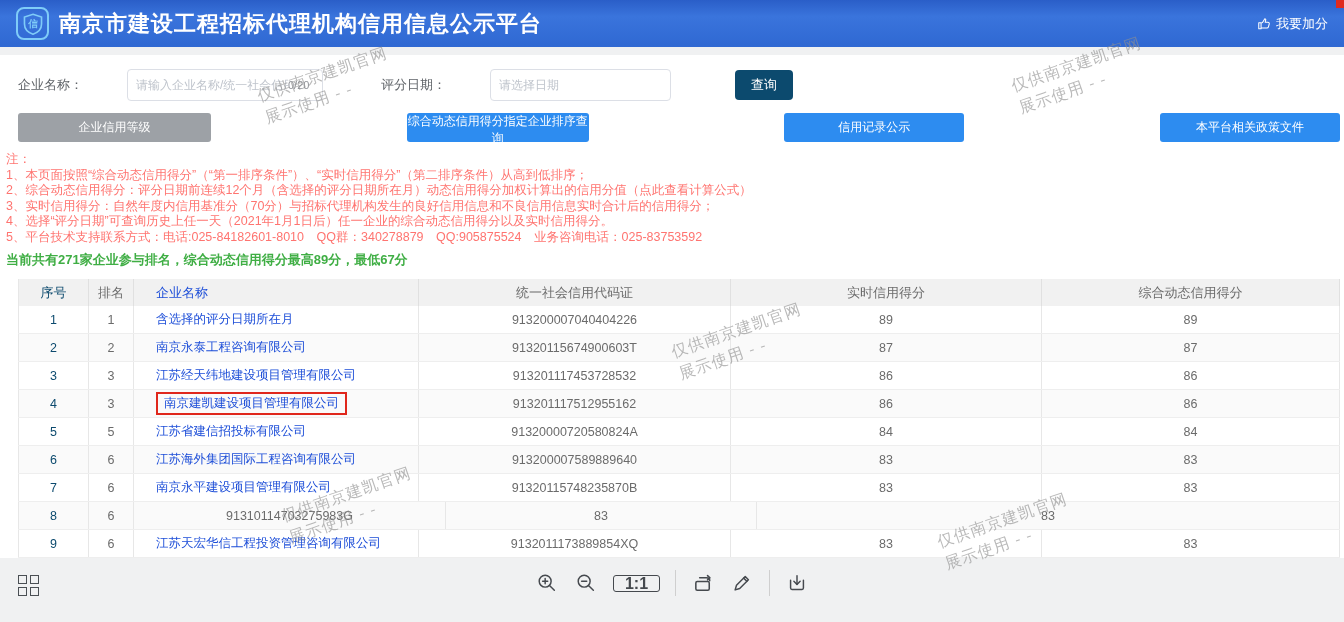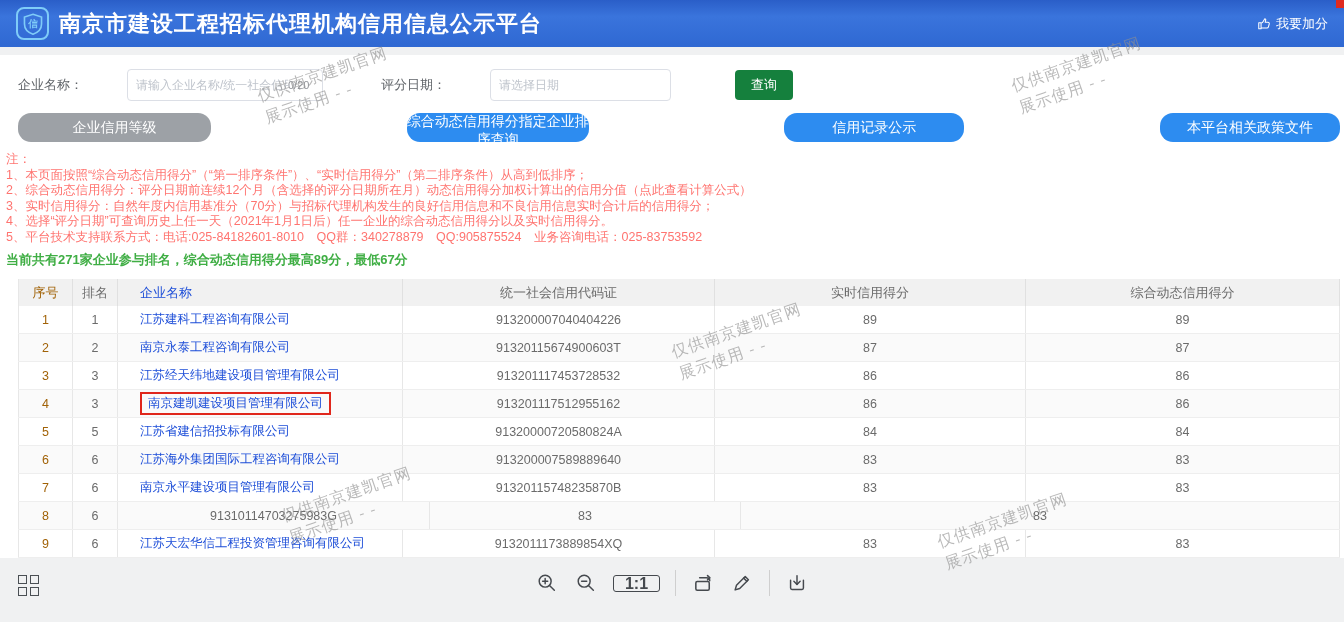--- a/index.html
+++ b/index.html
@@ -32,48 +32,48 @@
     height:32px; background:#fff; padding:0 8px;
   }
   .inp-wrap input { border:none; outline:none; font-size:12px; color:#333; height:28px; font-family:inherit; }
   .inp-wrap input::placeholder { color:#bfc4cc; }
   .w-company { width:196px; }
   .w-company input { width:152px; }
   .w-date { width:181px; margin-right:14px; }
   .w-date input { width:140px; }
   .counter { font-size:11px; color:#909399; white-space:nowrap; }
   .btn-query {
-    background:#15803d; color:#fff; border:none; border-radius:4px; height:30px;
+    background:#0c4a6e; color:#fff; border:none; border-radius:4px; height:30px;
     padding:0 16px; font-size:13px; cursor:pointer; margin-left:12px; font-family:inherit;
   }
 
   
   .actions { display:flex; justify-content:space-between; padding:12px 4px 0 18px; width:1344px; }
-  .abtn { height:29px; border:none; border-radius:13px; color:#fff; font-size:14px; cursor:pointer; font-family:inherit; }
+  .abtn { height:29px; border:none; border-radius:3px; color:#fff; font-size:12px; cursor:pointer; font-family:inherit; }
   .abtn-gray { background:#9da1a6; width:193px; }
   .abtn-blue { background:#2d8cf0; }
   .abtn-b2 { width:182px; }
   .abtn-b3 { width:180px; }
   .abtn-b4 { width:180px; }
 
   
   .notes { padding:10px 0 0 6px; color:#ff7470; font-size:12.5px; line-height:15.5px; }
   .notes div { white-space:nowrap; }
   .summary { padding:6px 0 0 6px; color:#3fae44; font-size:13px; font-weight:bold; }
 
   
   .table { margin:10px 4px 0 18px; width:1322px; font-size:12.5px; }
   .tr, .thr { display:flex; align-items:center; }
   .thr { background:#f1f1f1; height:27px; color:#5f6368; font-size:13px; }
   .tr { height:28px; border-bottom:1px solid #eeeeee; background:#fff; }
   .tr:nth-child(even) { background:#fafafa; }
   .td, .th { height:100%; display:flex; align-items:center; justify-content:center; border-right:1px solid #e7e7e7; overflow:hidden; }
   .th:first-child, .td:first-child { border-left:1px solid #e7e7e7; }
   .thr .th { border-right:1px solid #e0e0e0; }
-  .c-seq { width:55px; color:#a16207; }
+  .c-seq { width:71px; color:#0c4a6e; }
   .c-rank { width:45px; color:#6b6b6b; }
   .c-name { width:285px; justify-content:flex-start; padding-left:22px; color:#1d4ed8; cursor:pointer; }
   .c-code { width:312px; color:#6b6b6b; }
   .c-rt { width:311px; color:#6b6b6b; }
   .c-comp { flex:1; color:#6b6b6b; }
   .name-inner { white-space:nowrap; }
   .name-inner.hl { border:2px solid #e0271c; padding:1px 6px; }
 
   
   .wm {
@@ -152,21 +152,21 @@
       <div class="th c-name">企业名称</div>
       <div class="th c-code">统一社会信用代码证</div>
       <div class="th c-rt">实时信用得分</div>
       <div class="th c-comp">综合动态信用得分</div>
     </div>
     <div id="table-body">
   <div class="tr">
     <div class="td c-seq">1</div>
     <div class="td c-rank">1</div>
     <div class="td c-name">
-            <span class="name-inner">江苏建科工程咨询有限公司</span>
+            <span class="name-inner">含选择的评分日期所在月</span>
           </div>
     <div class="td c-code">913200007040404226</div>
     <div class="td c-rt">89</div>
     <div class="td c-comp">89</div>
   </div>
 
   <div class="tr">
     <div class="td c-seq">2</div>
     <div class="td c-rank">2</div>
     <div class="td c-name">

